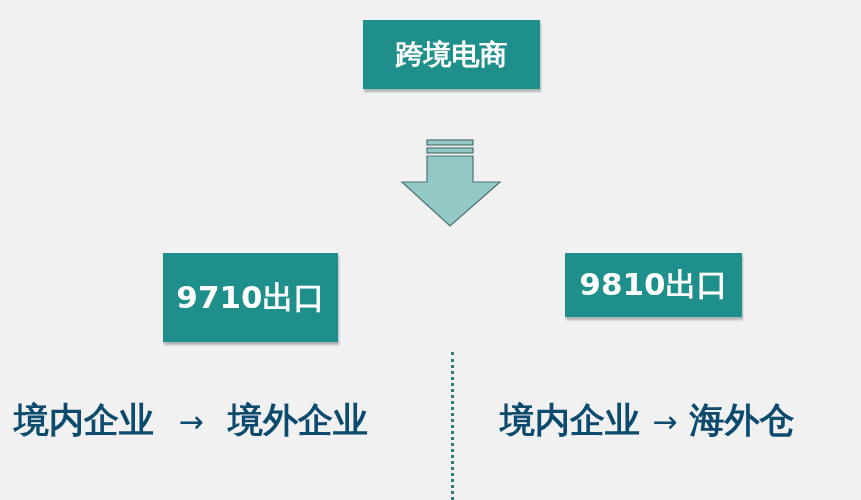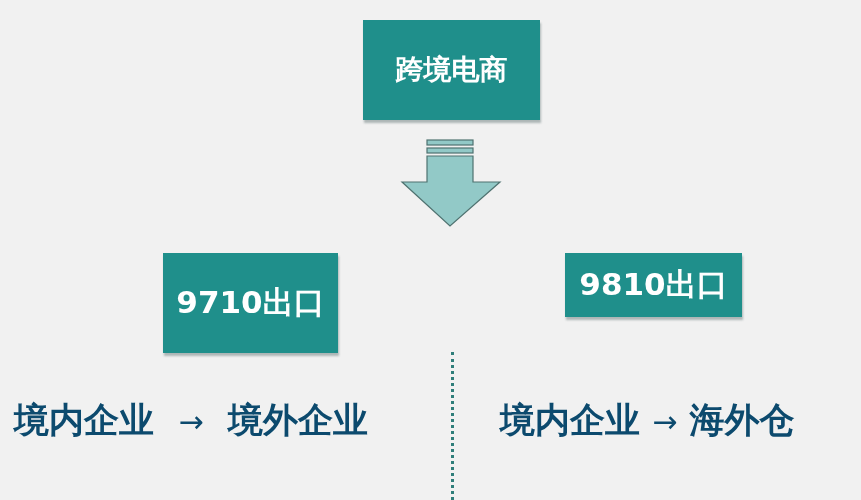--- a/index.html
+++ b/index.html
@@ -10,22 +10,22 @@
   }
   .box {
     position: absolute;
     background: #1f8f8b;
     color: #ffffff;
     font-weight: bold;
     display: flex; flex-direction: column; align-items: center; justify-content: center;
     box-shadow: 1px 3px 2px rgba(90,110,110,0.45);
     text-align: center;
   }
-  .top-box { left: 363px; top: 20px; width: 177px; height: 100px; font-size: 28px; line-height: 38px; }
-  .left-box { left: 163px; top: 253px; width: 175px; height: 100px; font-size: 31px; }
+  .top-box { left: 363px; top: 20px; width: 177px; height: 69px; font-size: 28px; line-height: 38px; }
+  .left-box { left: 163px; top: 253px; width: 175px; height: 89px; font-size: 31px; }
   .right-box { left: 565px; top: 253px; width: 177px; height: 64px; font-size: 31px; }
   .arrow { position: absolute; left: 400px; top: 136px; }
   .divider {
     position: absolute; left: 451px; top: 352px; height: 148px; width: 0;
     border-left: 3px dotted #2f7e7a;
   }
   .flow {
     position: absolute; top: 392px;
     color: #0c4a6e; font-weight: bold; font-size: 35px; line-height: 56px;
     white-space: pre;

